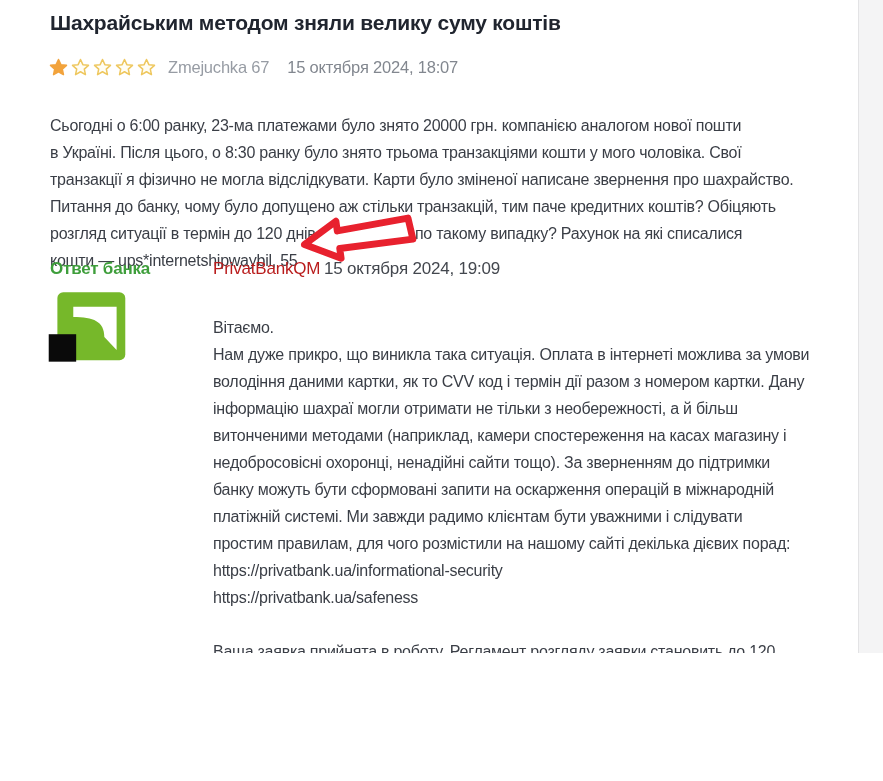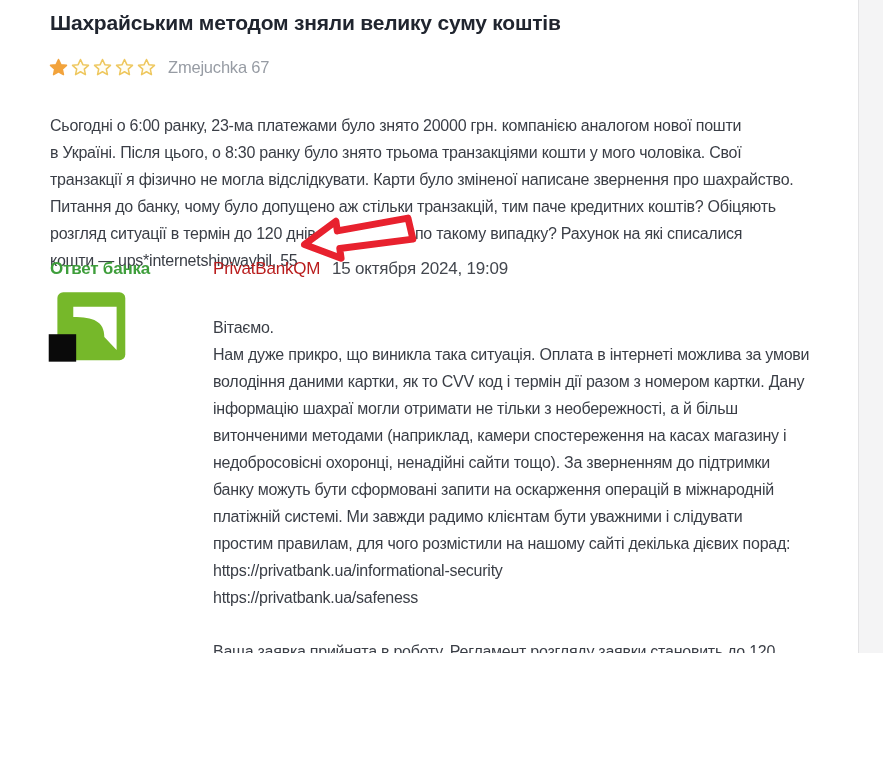--- a/index.html
+++ b/index.html
@@ -87,21 +87,21 @@
     position: absolute;
     left: 213px; top: 259px;
     font-size: 17px;
     letter-spacing: -0.2px;
     color: #b91c1c;
     text-decoration: none;
     white-space: nowrap;
   }
   .reply-date {
     position: absolute;
-    left: 332px; top: 259px;
+    left: 324px; top: 259px;
     font-size: 17px;
     letter-spacing: -0.2px;
     color: #43474e;
     white-space: nowrap;
   }
   .bank-logo {
     position: absolute;
     left: 47px; top: 288px;
     width: 80px; height: 78px;
   }
@@ -150,20 +150,21 @@
           <path d="M10 1.6 L12.5 7 L18.4 7.7 L14 11.7 L15.2 17.5 L10 14.5 L4.8 17.5 L6 11.7 L1.6 7.7 L7.5 7 Z" fill="#fffdf4" stroke="#eec75e" stroke-width="1.6" stroke-linejoin="round"></path>
         </svg>
         <svg class="star" viewBox="0 0 20 20">
           <path d="M10 1.6 L12.5 7 L18.4 7.7 L14 11.7 L15.2 17.5 L10 14.5 L4.8 17.5 L6 11.7 L1.6 7.7 L7.5 7 Z" fill="#fffdf4" stroke="#eec75e" stroke-width="1.6" stroke-linejoin="round"></path>
         </svg>
         <svg class="star" viewBox="0 0 20 20">
           <path d="M10 1.6 L12.5 7 L18.4 7.7 L14 11.7 L15.2 17.5 L10 14.5 L4.8 17.5 L6 11.7 L1.6 7.7 L7.5 7 Z" fill="#fffdf4" stroke="#eec75e" stroke-width="1.6" stroke-linejoin="round"></path>
         </svg>
       </div>
     <a class="meta-author">Zmejuchka 67</a>
+    <span class="meta-date">15 октября 2024, 18:07</span>
   </div>
 
   <div class="review-body multiline">Сьогодні о 6:00 ранку, 23-ма платежами було знято 20000 грн. компанією аналогом нової пошти
 в Україні. Після цього, о 8:30 ранку було знято трьома транзакціями кошти у мого чоловіка. Свої
 транзакції я фізично не могла відслідкувати. Карти було зміненої написане звернення про шахрайство.
 Питання до банку, чому було допущено аж стільки транзакцій, тим паче кредитних коштів? Обіцяють
 розгляд ситуації в термін до 120 днів, які прогнози по такому випадку? Рахунок на які списалися
 кошти — ups*internetshipwaybil, 55</div>
 
   <svg class="arrow-annotation" viewBox="0 0 120 46">

